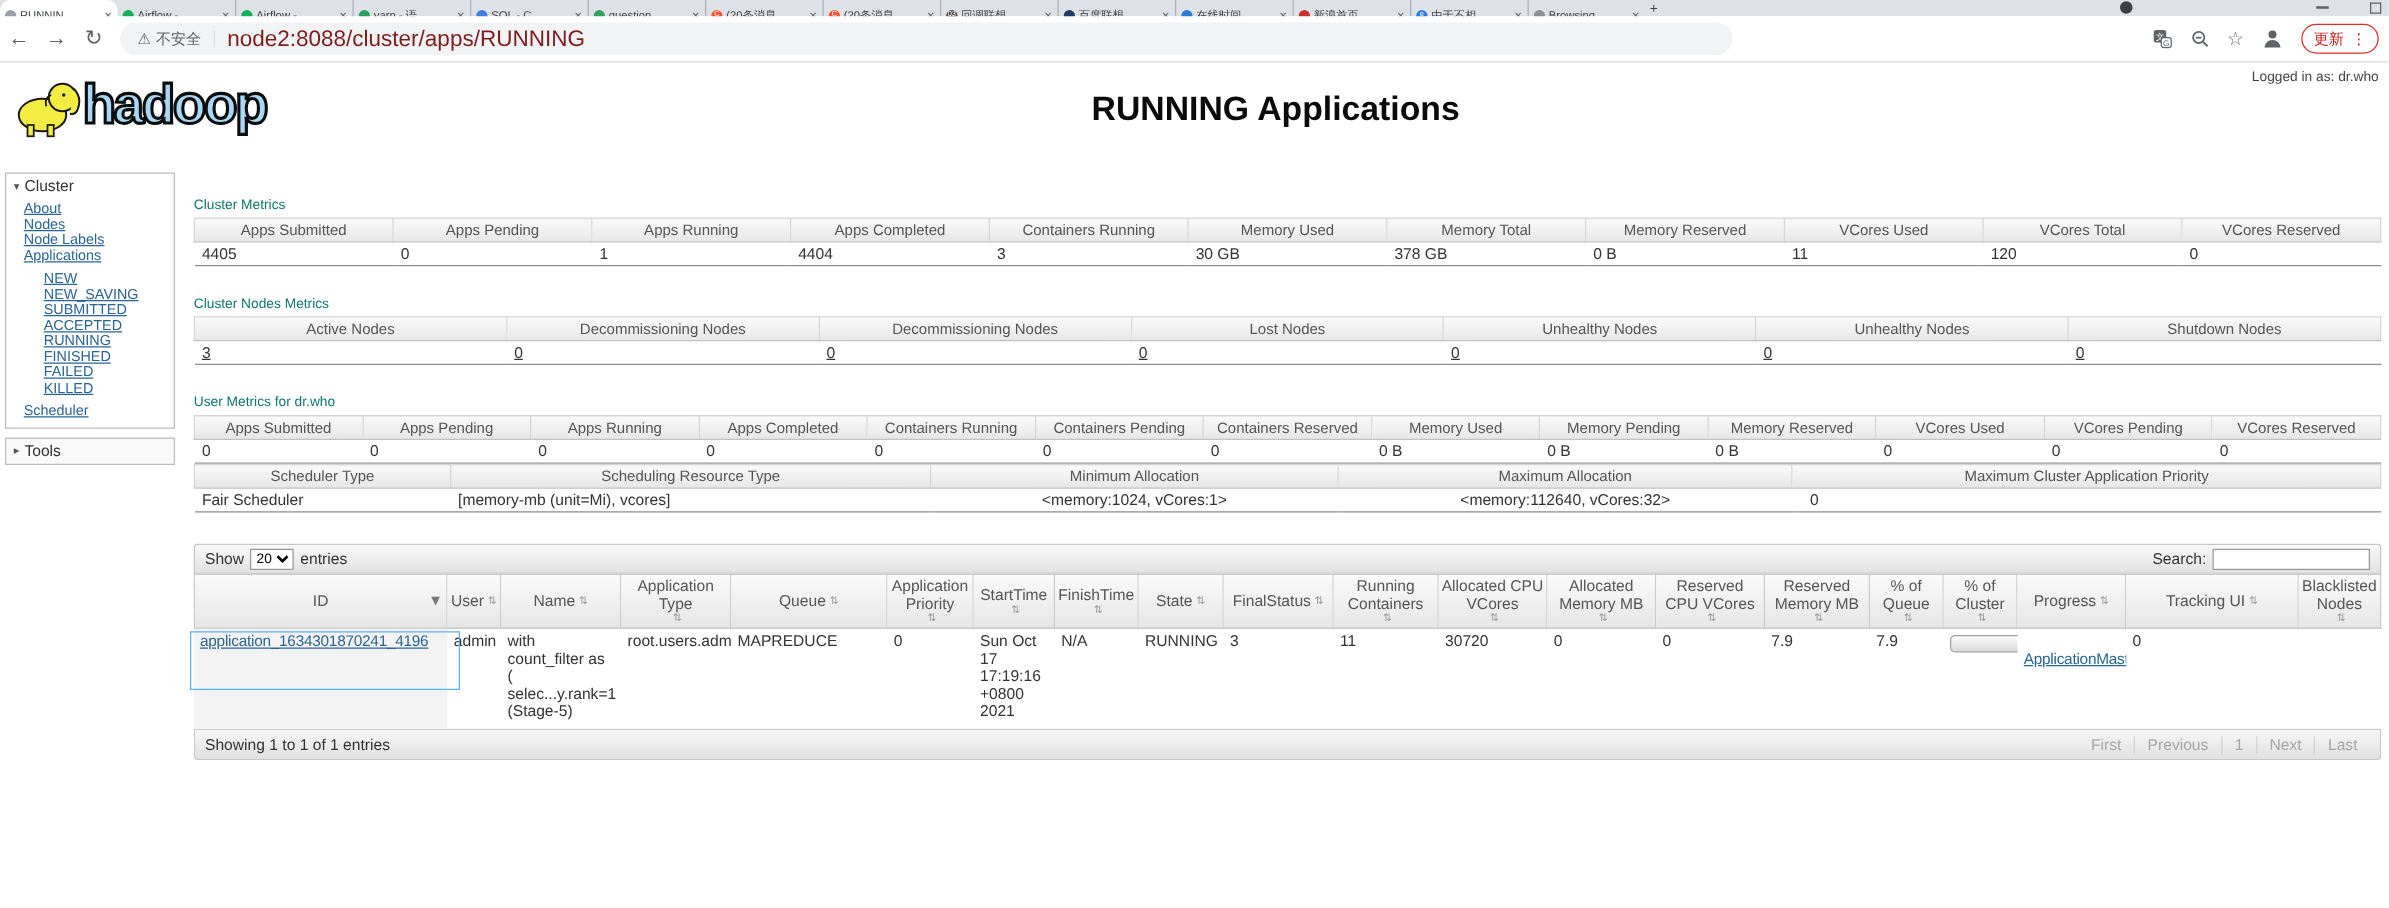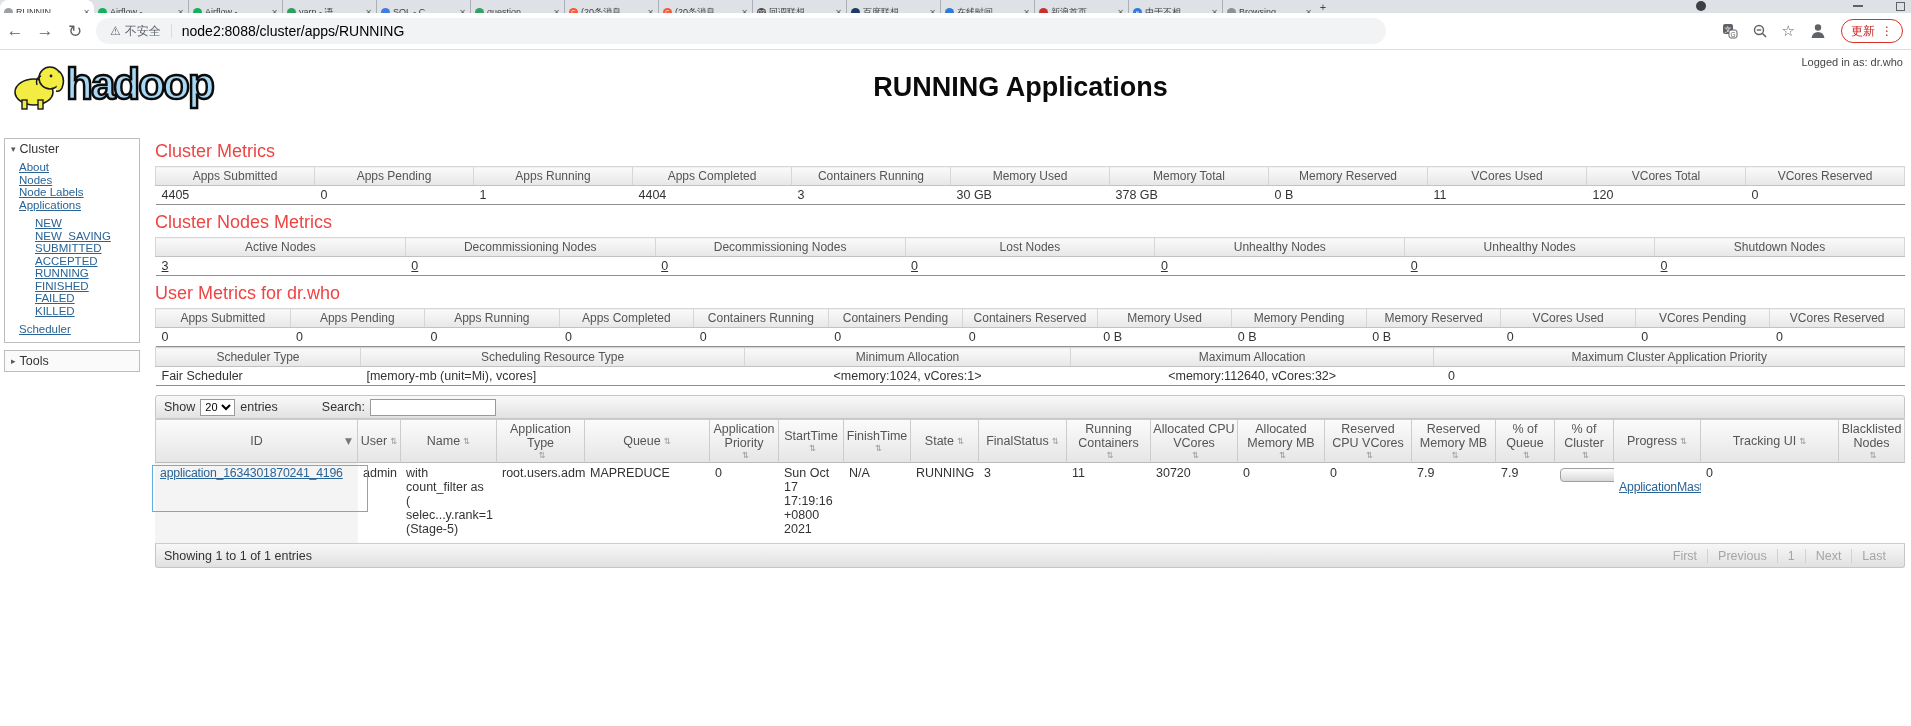--- a/index.html
+++ b/index.html
@@ -23,21 +23,21 @@
   .win-min{position:absolute;right:48px;top:5px;width:10px;height:2px;background:#5f6368;}
   .win-max{position:absolute;right:6px;top:2px;width:9px;height:9px;border:1.5px solid #5f6368;box-sizing:border-box;}
 
   .toolbar{height:36px;background:#fff;border-bottom:1px solid #dadce0;display:flex;align-items:center;position:relative;}
   .navbtn{font-size:17px;color:#5f6368;width:30px;text-align:center;}
   .omnibox{height:26px;background:#f1f3f4;border-radius:14px;flex:0 0 auto;width:1290px;margin-left:6px;
            display:flex;align-items:center;padding:0 14px;box-sizing:border-box;}
   .warn{font-size:12px;color:#5f6368;margin-right:4px;}
   .sec-label{font-size:12px;color:#5f6368;}
   .omni-sep{width:1px;height:14px;background:#dadce0;margin:0 10px;}
-  .url{font-size:14px;color:#000000;}
+  .url{font-size:18px;color:#7f1d1d;}
   .tb-right{position:absolute;right:8px;top:0;height:36px;display:flex;align-items:center;gap:14px;}
   .tb-ic{color:#5f6368;font-size:15px;}
   .upd-pill{border:1.5px solid #d93025;border-radius:13px;height:22px;display:flex;align-items:center;
             padding:0 9px;color:#c5221f;font-size:12px;gap:6px;}
   .upd-dots{color:#c5221f;font-size:12px;}
 
   
   .masthead{position:relative;height:76px;}
   .loggedin{position:absolute;right:8px;top:6px;font-size:11px;color:#444;}
   .logo{position:absolute;left:8px;top:6px;display:flex;align-items:center;}
@@ -52,37 +52,37 @@
   .tri{font-size:9px;color:#555;}
   ul.snav{list-style:none;margin:2px 0 6px 0;padding:0;}
   .nav1 li{margin-left:14px;}
   .nav2 li{margin-left:30px;}
   .navlink{font-size:11.5px;line-height:12.5px;color:#2a6496;text-decoration:underline;cursor:pointer;}
   .sched{margin-top:8px;margin-bottom:8px;}
   .side-box.tools{margin-top:7px;background:#fafafa;}
 
   
   .main{margin-left:155px;margin-right:6px;padding-top:8px;}
-  .sect-title{font-size:18px;color:#ef4444;margin:7px 0 4px 0;font-weight:400;}
+  .sect-title{font-size:11px;color:#0f766e;margin:24px 0 4px 0;font-weight:400;}
   table.mtable{width:100%;border-collapse:collapse;table-layout:fixed;}
   .mtable th{background:linear-gradient(#fafafa,#e7e7e7);border:1px solid #d6d6d6;border-bottom:1px solid #c2c2c2;
              color:#555;font-weight:400;font-size:12px;padding:2px 2px;text-align:center;height:14px;
              overflow:hidden;white-space:nowrap;}
   .mtable td{padding:2px 6px;color:#333;font-size:12.5px;border-bottom:1px solid #8f8f8f;background:#fff;height:14px;
              overflow:hidden;white-space:nowrap;}
   .nodelink{color:#333;text-decoration:underline;cursor:pointer;}
   .tbl-scheduler th:nth-child(1){width:11.6%;} .tbl-scheduler th:nth-child(2){width:22%;}
   .tbl-scheduler th:nth-child(3){width:18.6%;text-align:center;} .tbl-scheduler th:nth-child(4){width:20.8%;}
   .tbl-scheduler th:nth-child(5){width:27%;}
   .tbl-scheduler td:nth-child(3),.tbl-scheduler td:nth-child(4){text-align:center;}
   .tbl-scheduler td:nth-child(5){padding-left:14px;}
 
   
-  .dt-bar{margin-top:9px;height:22px;background:linear-gradient(#f9f9f9,#e2e2e2);border:1px solid #c6c6c6;
-          border-radius:3px 3px 0 0;display:flex;align-items:center;
+  .dt-bar{margin-top:25px;height:22px;background:linear-gradient(#f9f9f9,#e2e2e2);border:1px solid #c6c6c6;
+          border-radius:3px 3px 0 0;display:flex;align-items:center;justify-content:space-between;
           padding:0 8px;font-size:12.5px;color:#333;gap:44px;}
   .dt-left{display:flex;align-items:center;gap:5px;}
   .pagesel{font-size:11px;height:17px;border:1px solid #999;background:#fff;}
   .dt-right{display:flex;align-items:center;gap:5px;}
   .searchbox{width:118px;height:15px;border:1px solid #9a9a9a;background:#fff;font-size:11px;padding:0 3px;}
 
   
   .apps-cols{display:grid;grid-template-columns:203px 43px 96px 88px 125px 69px 65px 67px 68px 88px 84px 87px 87px 87px 84px 59px 59px 87px 138px 66px;}
   .apps-header .hc{background:linear-gradient(#fbfbfb,#e6e6e6);border-right:1px solid #ccc;border-bottom:1px solid #bbb;
         border-top:1px solid #ccc;color:#555;font-size:12.5px;min-height:44px;box-sizing:border-box;

